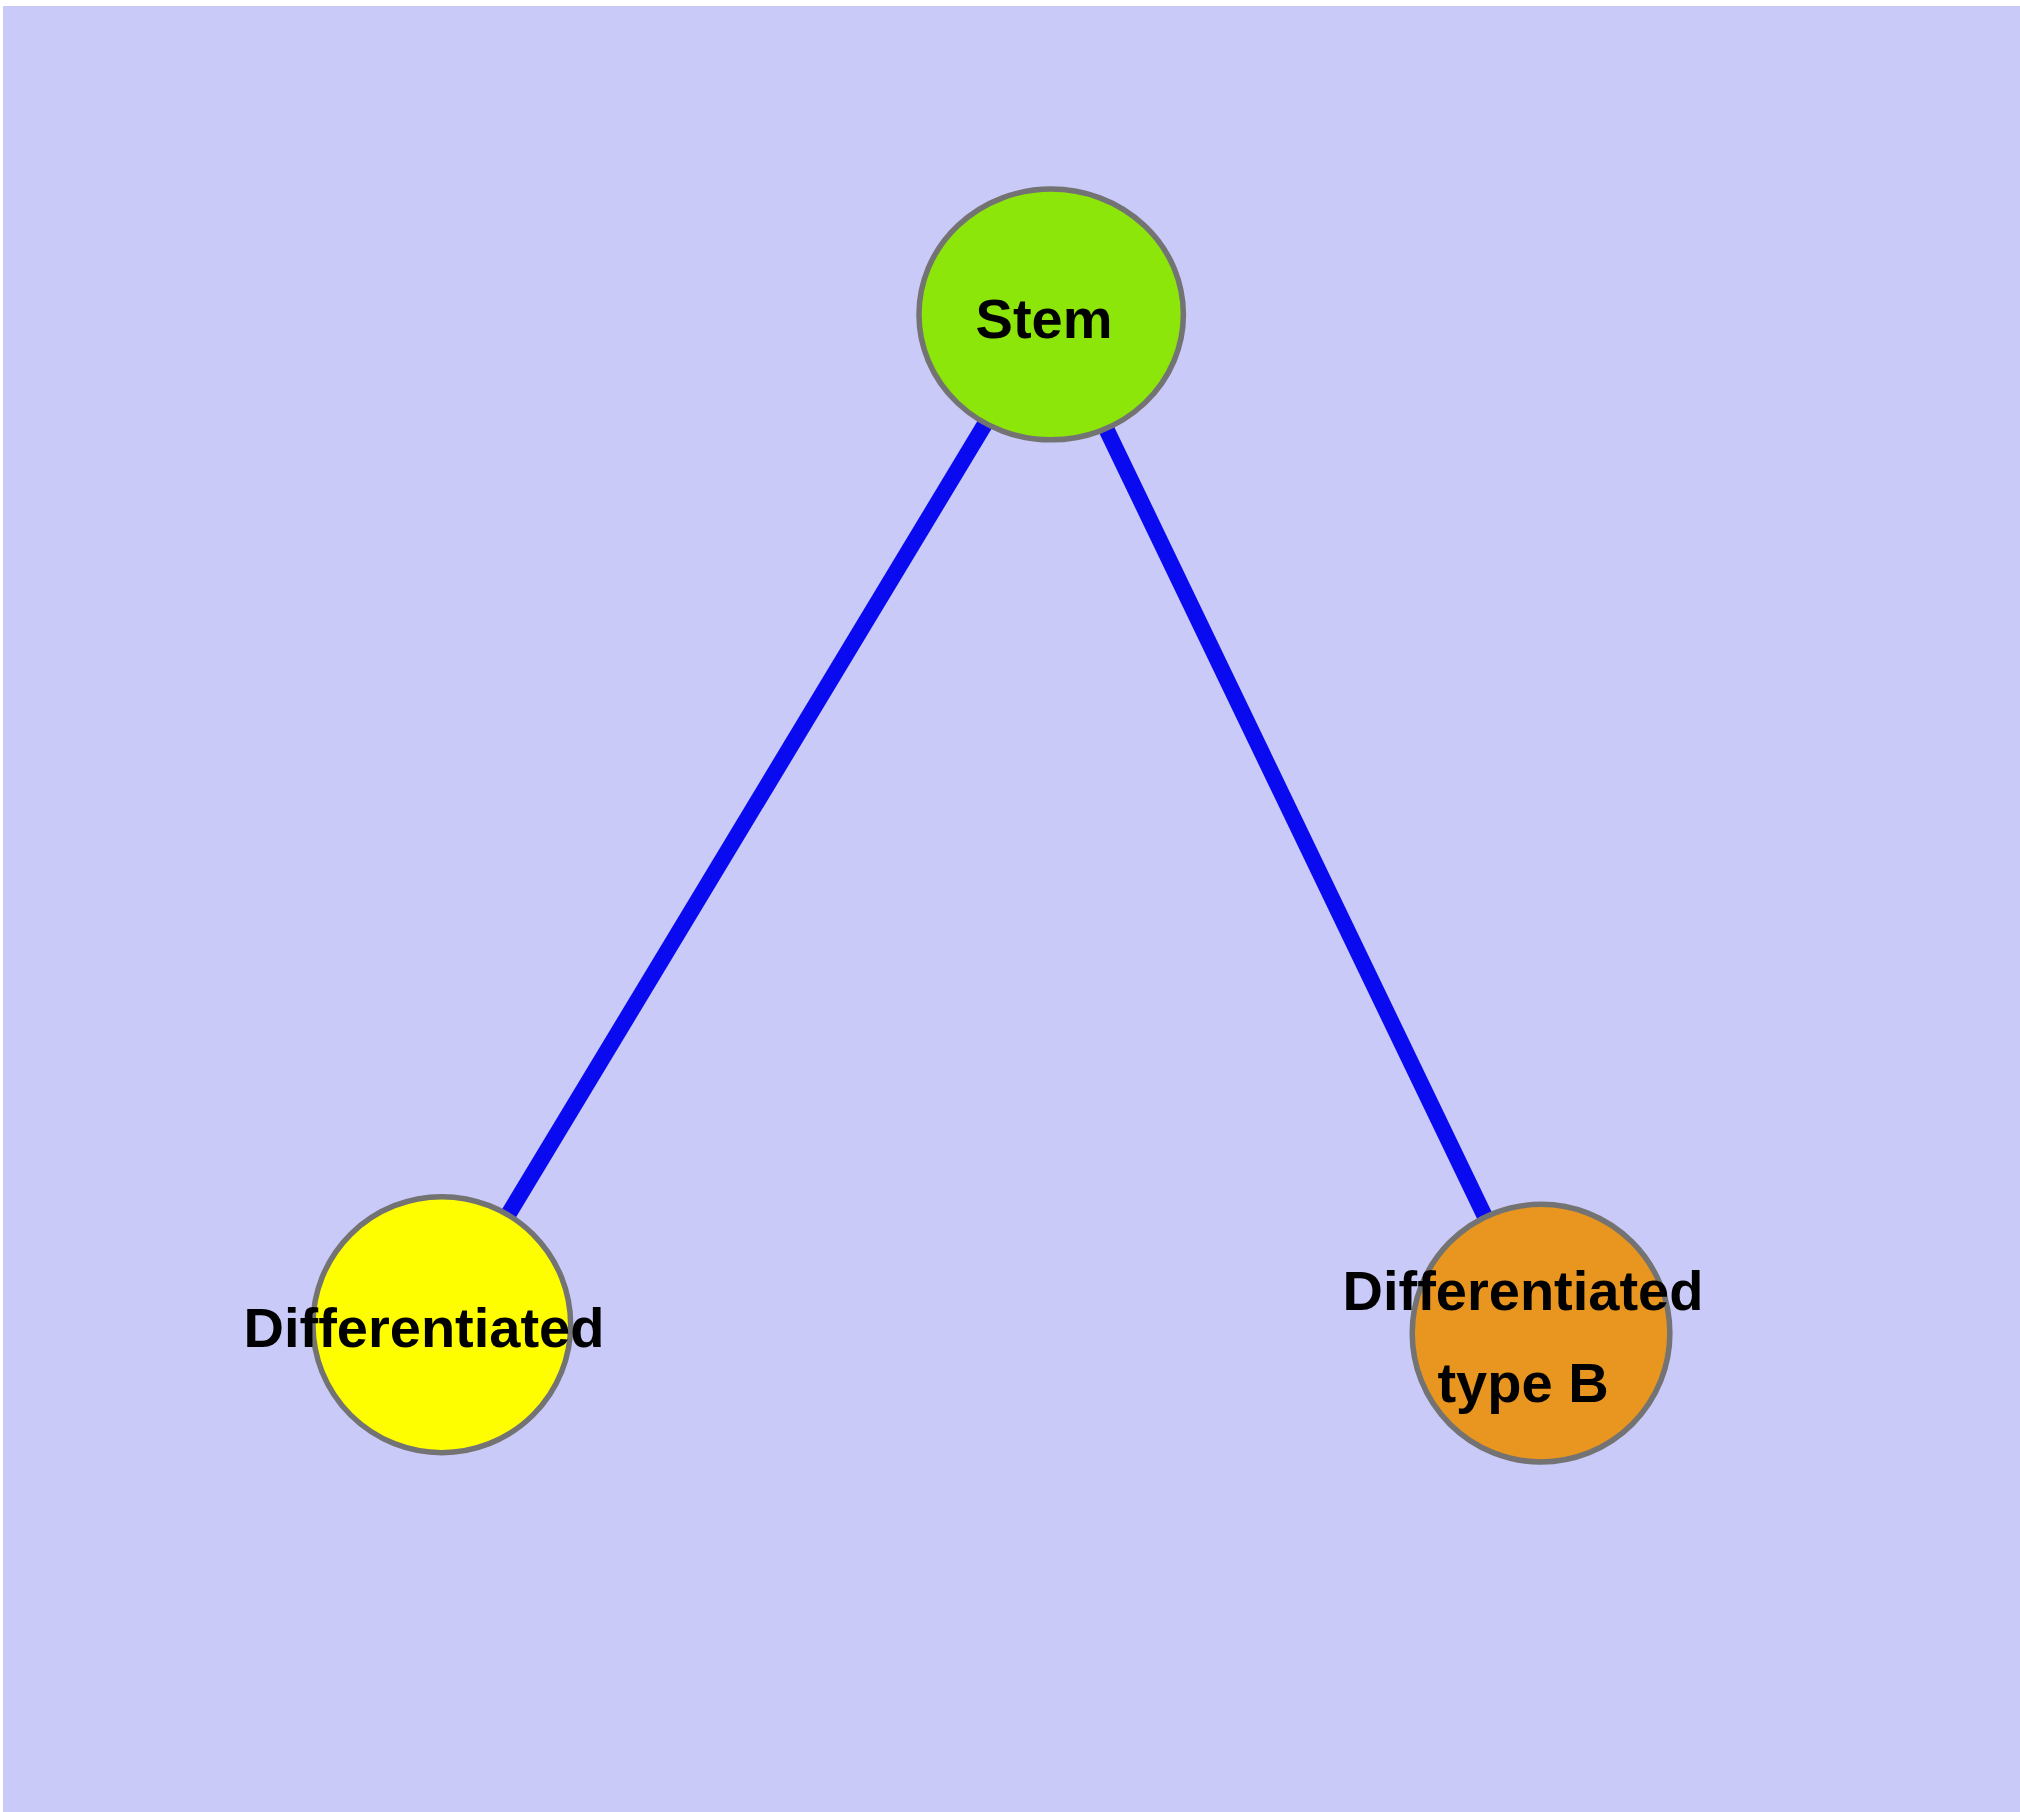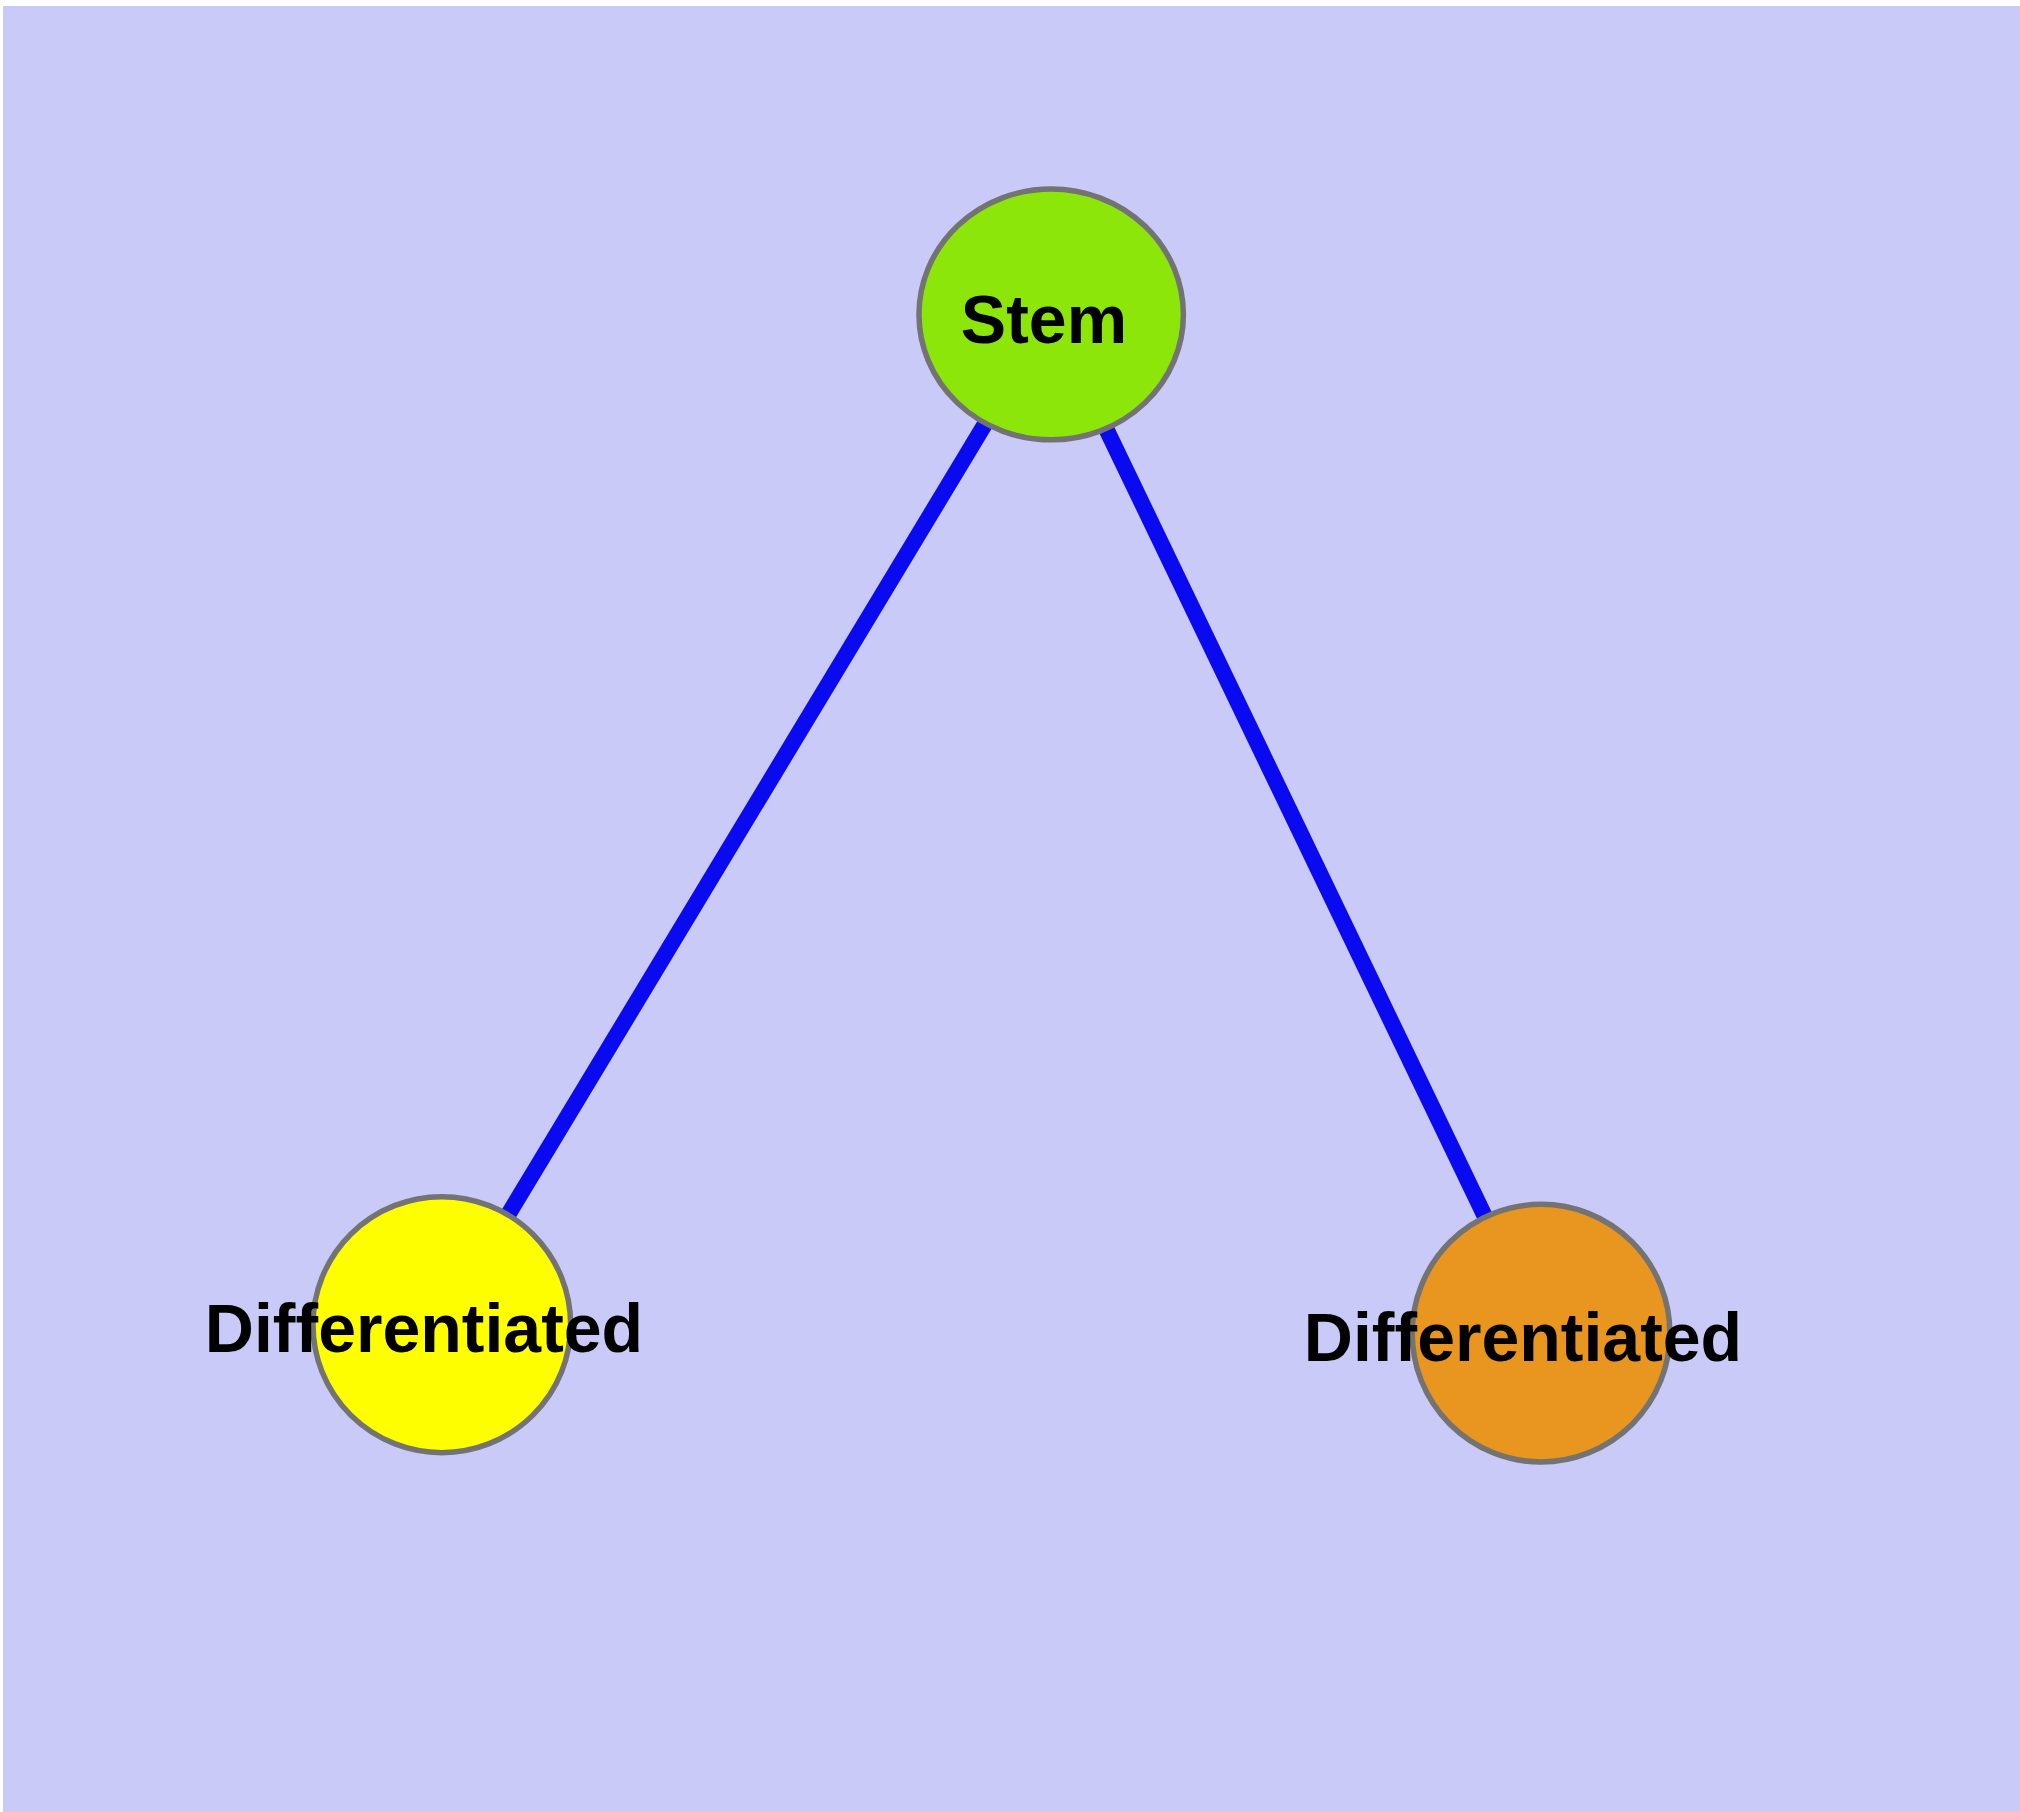--- a/index.html
+++ b/index.html
@@ -38,21 +38,21 @@
   .node-shape {
     stroke: #737373;
     stroke-width: 6.5;
   }
   .node-label {
     position: absolute;
     transform: translate(-50%, -50%);
     text-align: center;
     color: #000000;
     font-weight: bold;
-    font-size: 68px;
+    font-size: 56px;
     line-height: 92px;
     white-space: nowrap;
   }
   .node-label .line {
     display: block;
   }
 </style>
 </head>
 <body>
 
@@ -76,16 +76,17 @@
   <div class="node-label" style="left:1044px; top:319px;">
     <span class="line">Stem</span>
   </div>
 
   <div class="node-label" style="left:424px; top:1328px;">
     <span class="line">Differentiated</span>
   </div>
 
   <div class="node-label" style="left:1523px; top:1337px;">
     <span class="line">Differentiated</span>
+    <span class="line">type B</span>
   </div>
 
 </div>
 
 
 </body></html>

